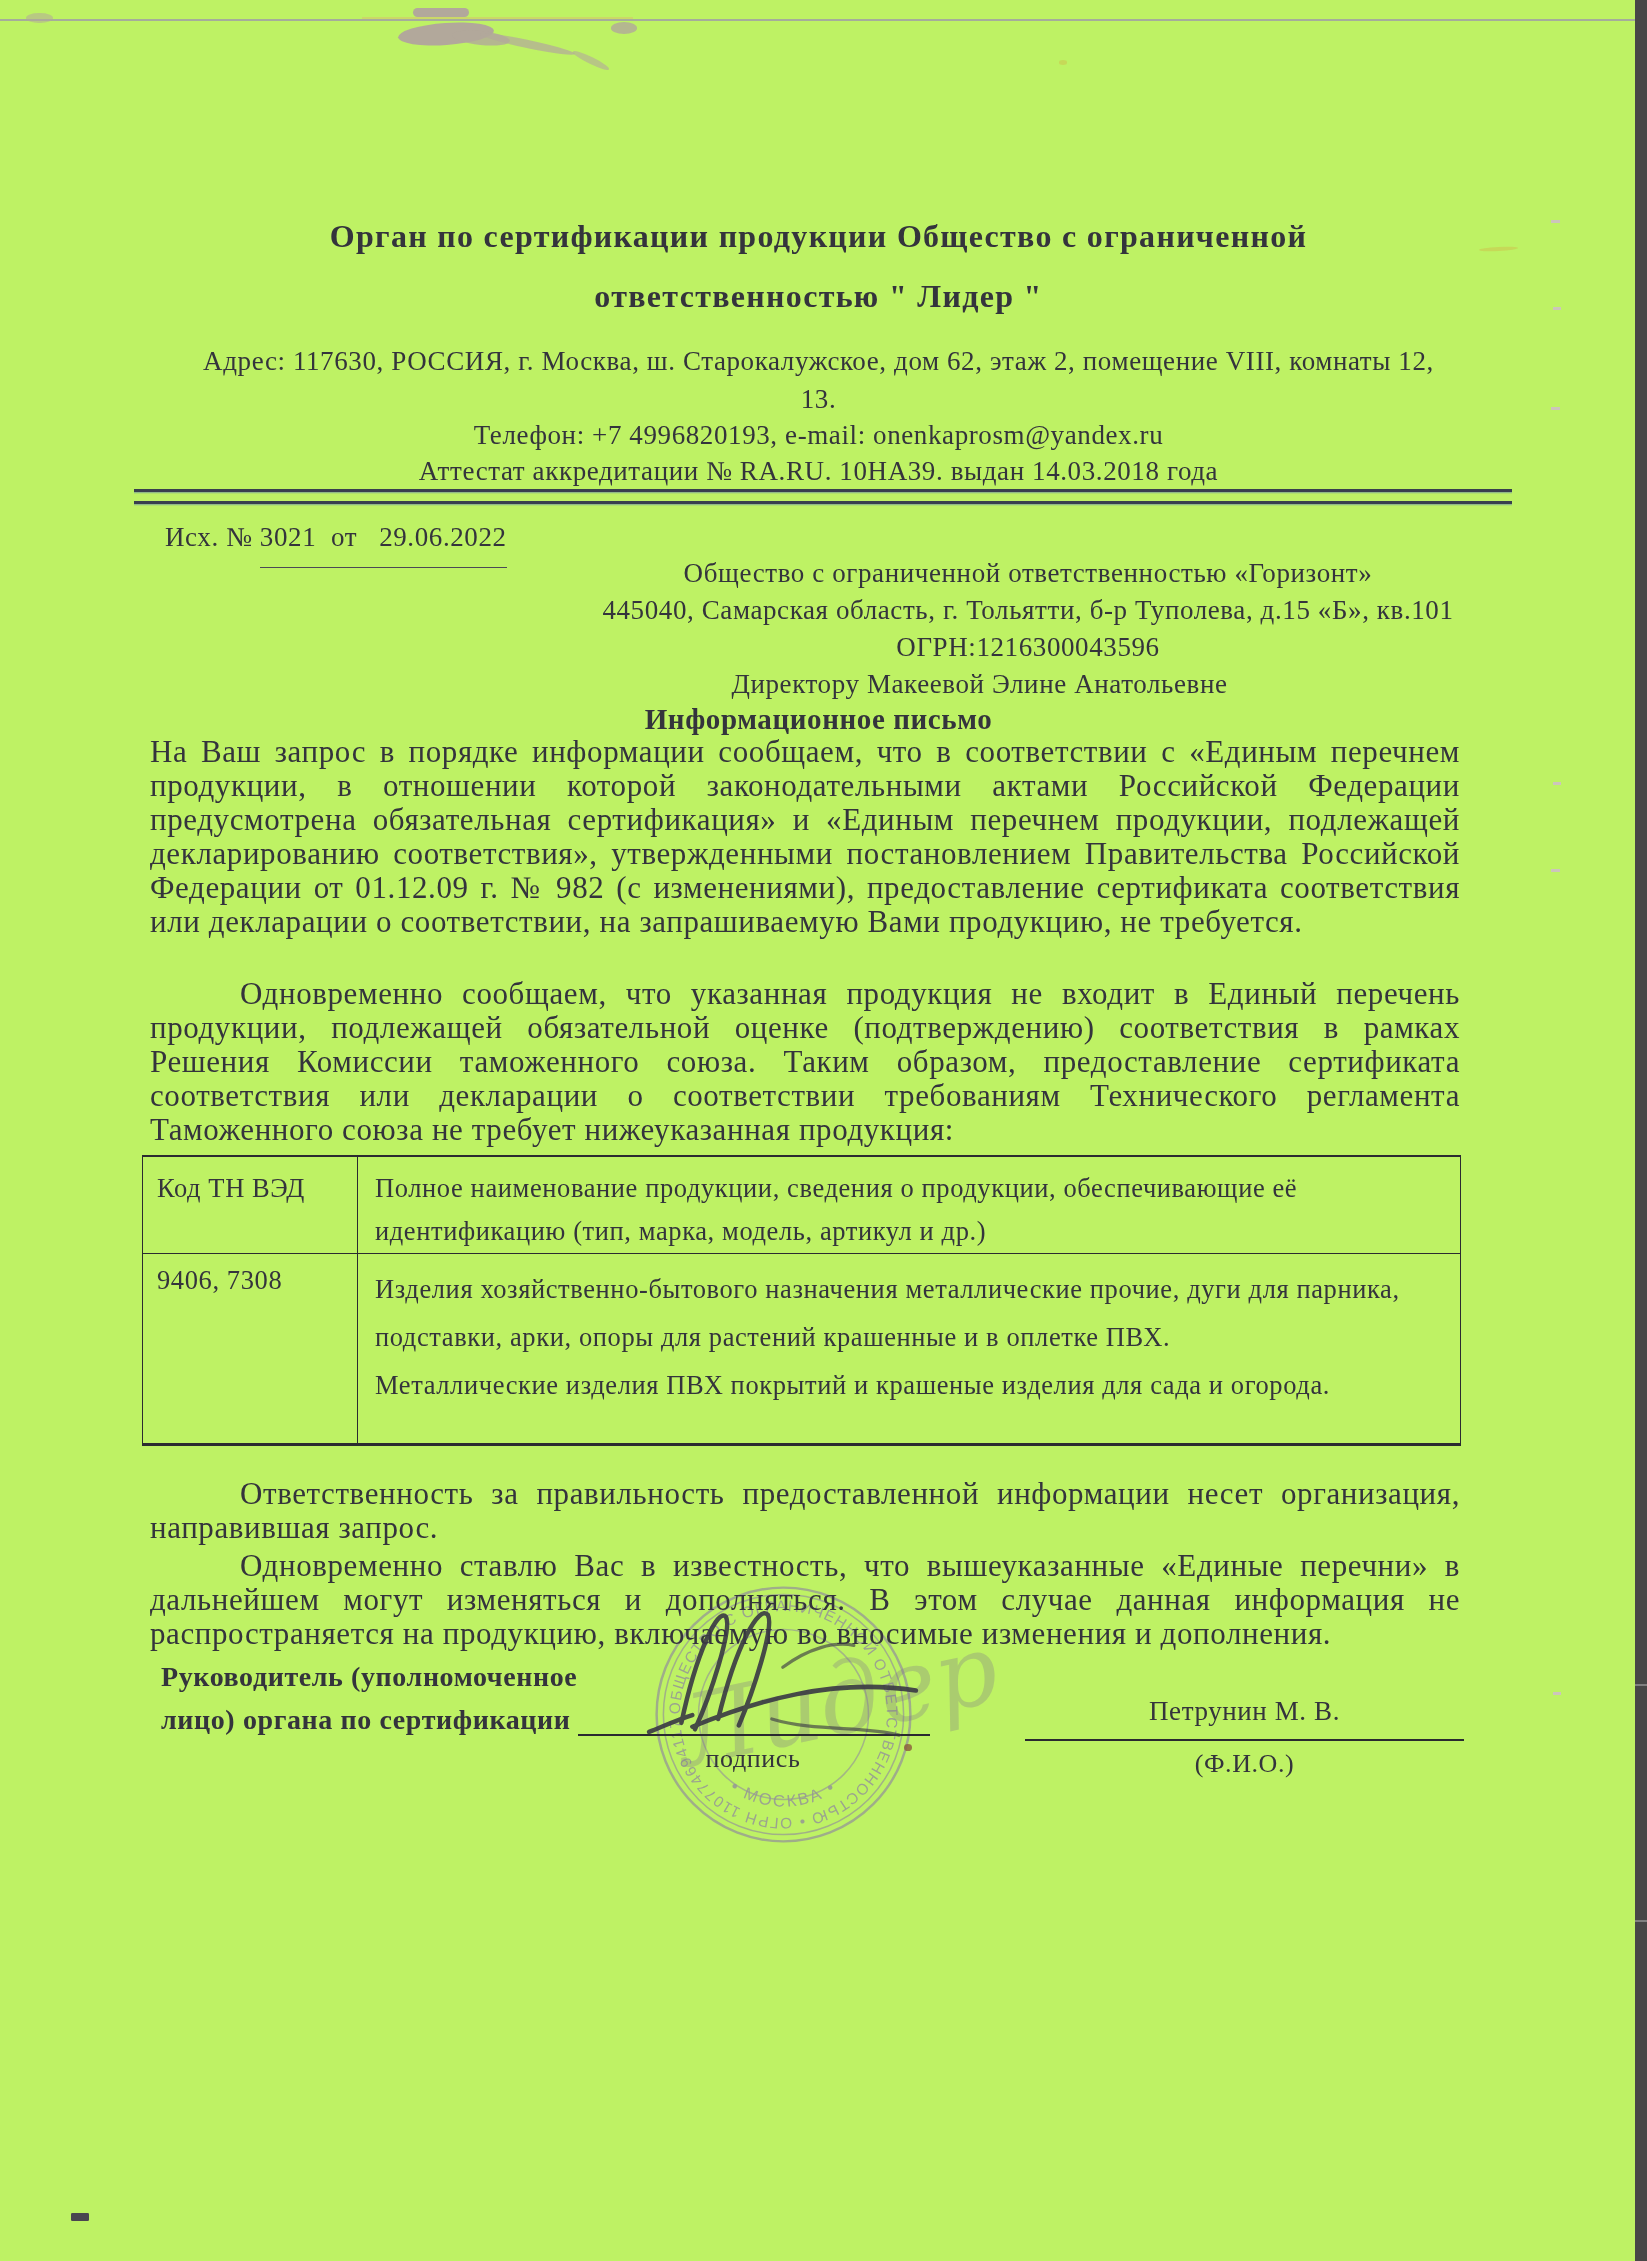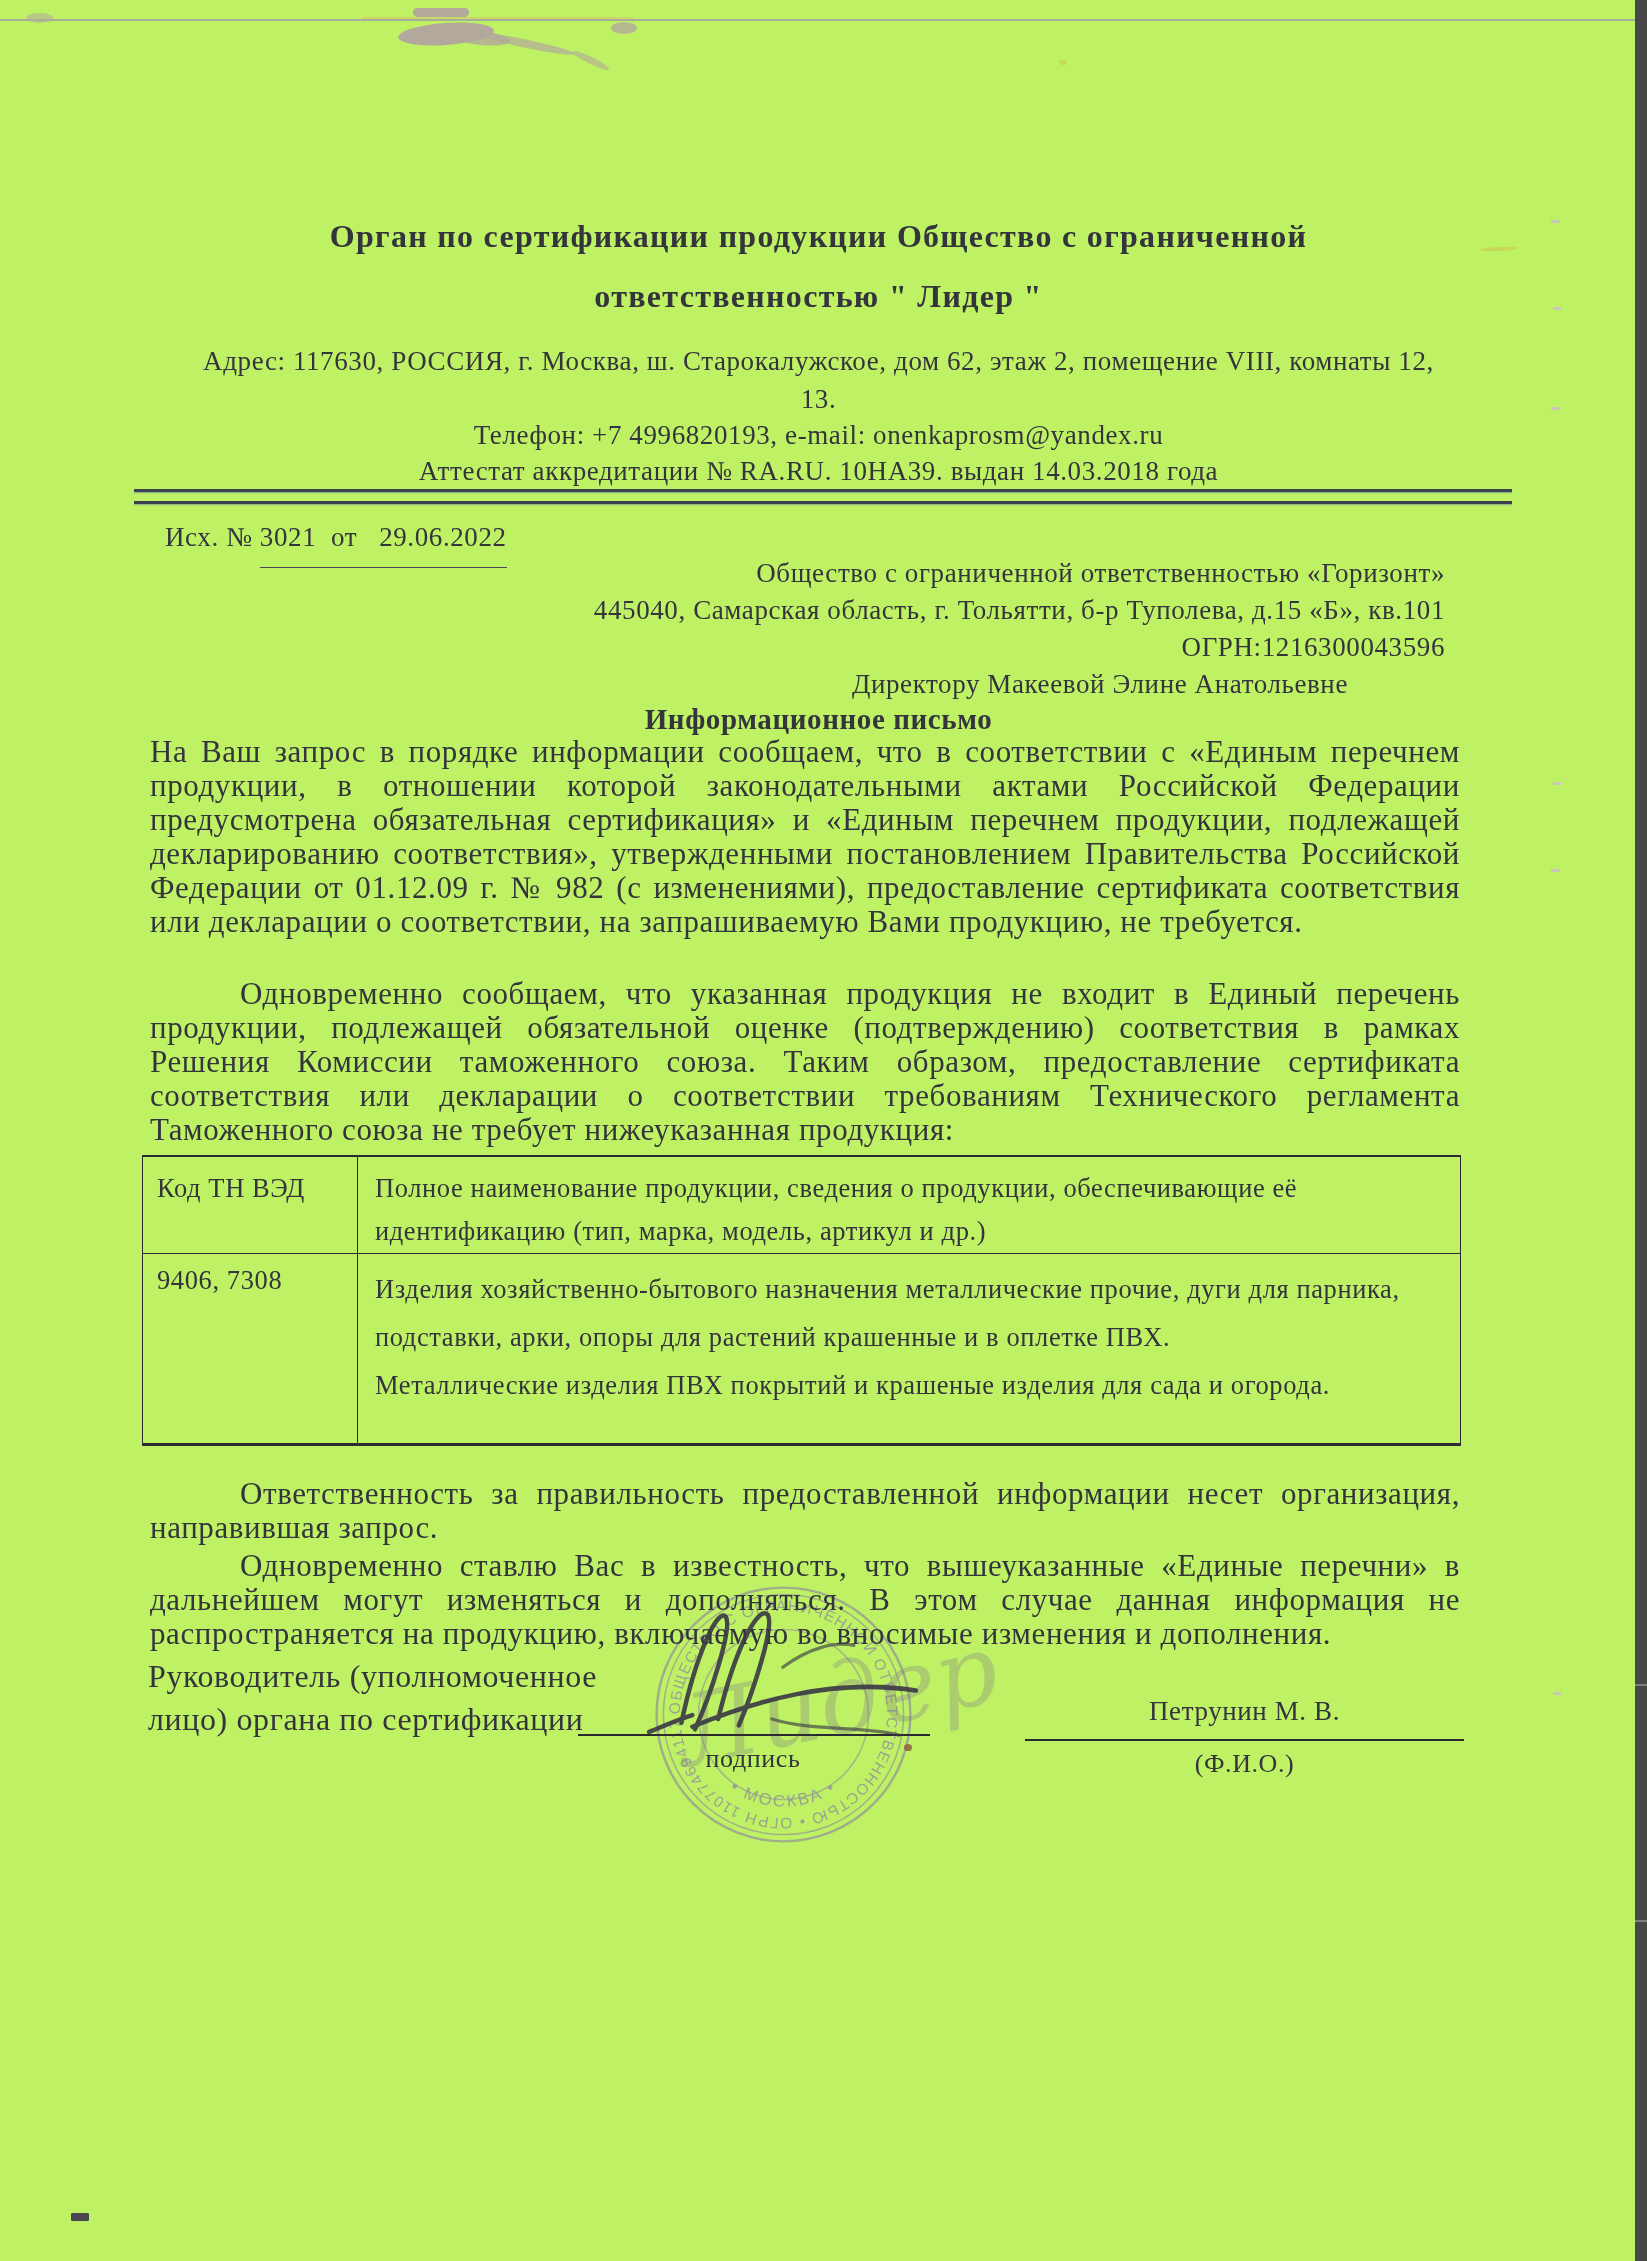--- a/index.html
+++ b/index.html
@@ -24,38 +24,38 @@
   .speck-yellow{background:rgba(210,180,70,.4);border-radius:50%;z-index:0;}
   .dot-brown{background:#8b5a3c;border-radius:50%;opacity:.8;z-index:3;}
   
   .hdr{left:97px;width:1443px;text-align:center;z-index:2;}
   .hdr-title{font-weight:bold;font-size:32px;letter-spacing:1.3px;}
   .hdr-line{font-size:27px;}
   .rule{left:134px;width:1378px;height:2.6px;background:#39404e;box-shadow:0 1.3px 0 rgba(90,122,176,.45);z-index:2;}
   
   .outgoing{left:165px;top:522px;font-size:27px;z-index:2;white-space:pre;}
   .outgoing .uline{border-bottom:1.3px solid #4a4a55;padding-bottom:15px;}
-  .recipient{left:565px;top:555px;width:880px;text-align:right;font-size:27px;line-height:37px;z-index:2;font-family:Liberation Serif, serif;}
+  .recipient{left:588px;top:555px;width:880px;text-align:center;font-size:27px;line-height:37px;z-index:2;font-family:Liberation Serif, serif;}
   .recipient .offset{padding-right:97px;}
   .subject{left:97px;top:703px;width:1443px;text-align:center;font-weight:bold;font-size:29px;z-index:2;}
   
   .para{left:150px;width:1310px;font-size:31px;line-height:34px;text-align:justify;text-align-last:left;z-index:2;}
   .indent{text-indent:90px;}
   
   .ptable{left:142px;top:1155px;width:1319px;border:1.9px solid #2b2b30;border-top-width:2.6px;border-bottom-width:3.2px;box-sizing:border-box;z-index:2;background:transparent;}
   .trow{display:flex;}
   .trow.head{border-bottom:1.9px solid #2b2b30;min-height:85px;}
   .trow.body{min-height:189px;}
   .cell{box-sizing:border-box;font-size:26.5px;}
   .cell.c1{width:215px;border-right:1.3px solid #2b2b30;padding:10.3px 9px 0 14px;}
   .cell.c2{flex:1;padding:10.3px 19.4px 0 17px;}
   .head .cell{line-height:43px;}
   .body .cell.c2 .dline{line-height:48px;}
   
-  .leftsign{left:148px;top:1655px;font-size:32px;line-height:43px;z-index:2;}
+  .leftsign{left:161px;top:1655px;font-size:28px;line-height:43px;z-index:2;font-weight:bold;}
   .sigline{left:578px;top:1734px;width:352px;height:1.9px;background:#2a2a30;z-index:2;}
   .sigcaption{left:656px;top:1744px;width:194px;text-align:center;font-size:26px;z-index:2;}
   .fioname{left:1025px;top:1696px;width:439px;text-align:center;font-size:27px;z-index:2;}
   .fioline{left:1025px;top:1739px;width:439px;height:1.9px;background:#2a2a30;z-index:2;}
   .fiocaption{left:1025px;top:1749px;width:439px;text-align:center;font-size:26px;z-index:2;}
   
   .stamp{left:648px;top:1579px;width:271px;height:271px;z-index:1;opacity:.85;}
   .stamp-ghost{left:675px;top:1644px;font-size:97px;font-style:italic;color:rgba(125,115,140,.30);transform:rotate(-12deg);z-index:1;font-family:"DejaVu Serif",serif;}
   .signature-svg{left:620px;top:1569px;width:323px;height:194px;z-index:3;}
 </style>

